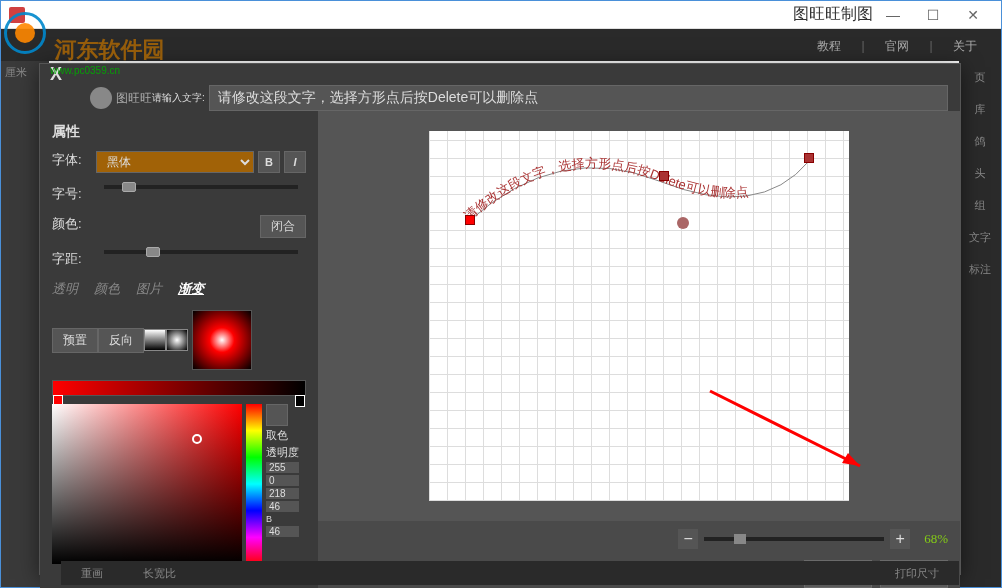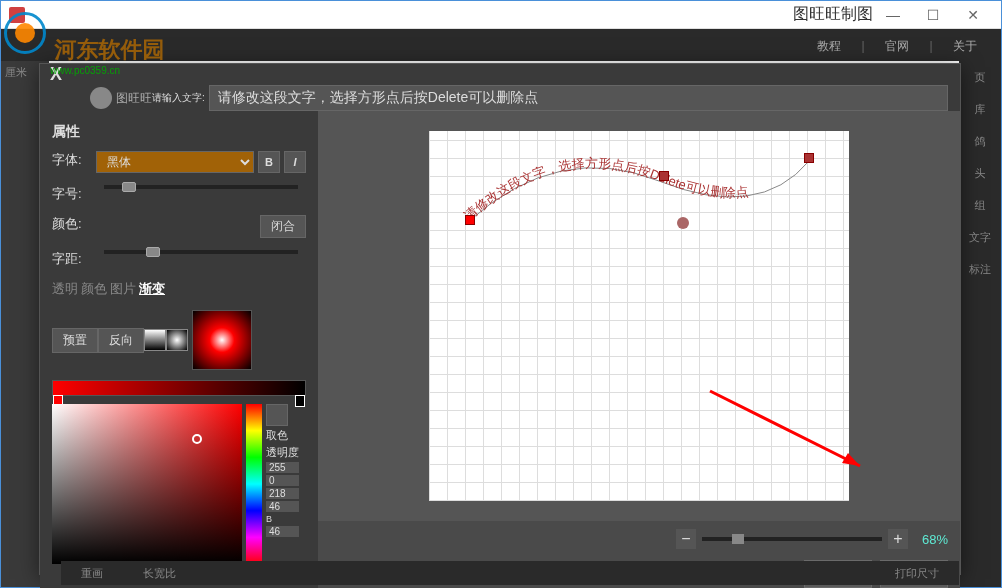--- a/index.html
+++ b/index.html
@@ -51,21 +51,21 @@
     .props-panel { width: 278px; background: #3a3a3a; padding: 8px 0; overflow: hidden; }
     .props-panel .section-title { color: #ddd; font-size: 14px; padding: 4px 12px; font-weight: bold; }
     .prop-row { display: flex; align-items: flex-start; padding: 6px 12px; }
     .prop-row .plabel { color: #ddd; font-size: 13px; width: 44px; }
     .prop-row select { flex: 1; background: #a16207; border: 1px solid #666; color: #ddd; padding: 2px 6px; font-size: 12px; }
     .prop-row .btn-small { width: 22px; height: 22px; background: #555; border: 1px solid #666; color: #ddd; margin-left: 4px; display: flex; align-items: center; justify-content: center; font-size: 11px; font-weight: bold; cursor: pointer; }
     .prop-row .slider { flex: 1; height: 4px; background: #222; position: relative; margin: 0 8px; }
     .prop-row .slider-thumb { position: absolute; width: 14px; height: 10px; background: #888; border: 1px solid #aaa; top: -3px; border-radius: 2px; }
     .prop-row .close-shape { background: #555; border: 1px solid #666; color: #ddd; padding: 2px 10px; font-size: 12px; cursor: pointer; }
     
-    .color-tabs { display: flex; padding: 6px 12px; gap: 3px; }
+    .color-tabs { display: flex; padding: 6px 12px; gap: 16px; font-style: italic; }
     .color-tabs span { color: #888; font-size: 13px; cursor: pointer; }
     .color-tabs span.active { color: #fff; font-weight: bold; text-decoration: underline; }
     
     .gradient-row { display: flex; align-items: center; padding: 6px 12px; gap: 0; }
     .gradient-row .gbtn { background: #555; border: 1px solid #666; color: #ddd; padding: 3px 10px; font-size: 12px; cursor: pointer; }
     .gradient-row .swatch { width: 22px; height: 22px; border: 1px solid #888; }
     .gradient-preview { width: 60px; height: 60px; background: radial-gradient(circle, #fff 0%, #ff0000 30%, #000 100%); border: 1px solid #555; margin-left: 4px; }
     
     .gradient-bar { margin: 4px 12px; height: 16px; background: linear-gradient(to right, #ff0000, #800000, #000); position: relative; border: 1px solid #555; }
     .gradient-bar .stop { position: absolute; width: 10px; height: 12px; background: #ff0000; border: 1px solid #fff; top: 14px; }
@@ -88,21 +88,21 @@
       position: relative; }
     .curve-text { position: absolute; top: 20px; left: 30px; right: 30px; }
     svg.curve { width: 360px; height: 90px; }
     .handle { position: absolute; width: 10px; height: 10px; background: #aa3333; border: 1px solid #800; }
     .red-arrow { position: absolute; right: 80px; bottom: 40px; width: 180px; height: 100px; pointer-events: none; }
     
     .canvas-footer { height: 36px; display: flex; align-items: center; justify-content: flex-end; padding: 0 12px; gap: 6px; background: #4a4a4a; }
     .zoom-slider { width: 180px; height: 4px; background: #222; position: relative; }
     .zoom-slider .thumb { position: absolute; width: 12px; height: 10px; background: #888; top: -3px; left: 30px; }
     .zoom-btn { width: 20px; height: 20px; background: #555; color: #ddd; display: flex; align-items: center; justify-content: center; cursor: pointer; }
-    .zoom-val { color: #5eead4; font-size: 13px; margin-left: 8px; }
+    .zoom-val { color: #84cc16; font-size: 13px; margin-left: 8px; font-family: Liberation Serif, serif; }
     
     .dialog-footer { height: 34px; background: #4a4a4a; display: flex; align-items: center; justify-content: flex-end; padding: 0 12px; gap: 8px; }
     .dialog-footer button { background: #5a5a5a; border: 1px solid #6a6a6a; color: #ddd; padding: 4px 20px; font-size: 13px; cursor: pointer; }
     
     .bottom-strip { position: absolute; bottom: 2px; left: 60px; right: 42px; height: 24px; background: #2a2a2a; display: flex; align-items: center; }
     .bottom-strip span { color: #888; font-size: 11px; margin: 0 20px; }
   </style>
 </head>
 <body>
 

